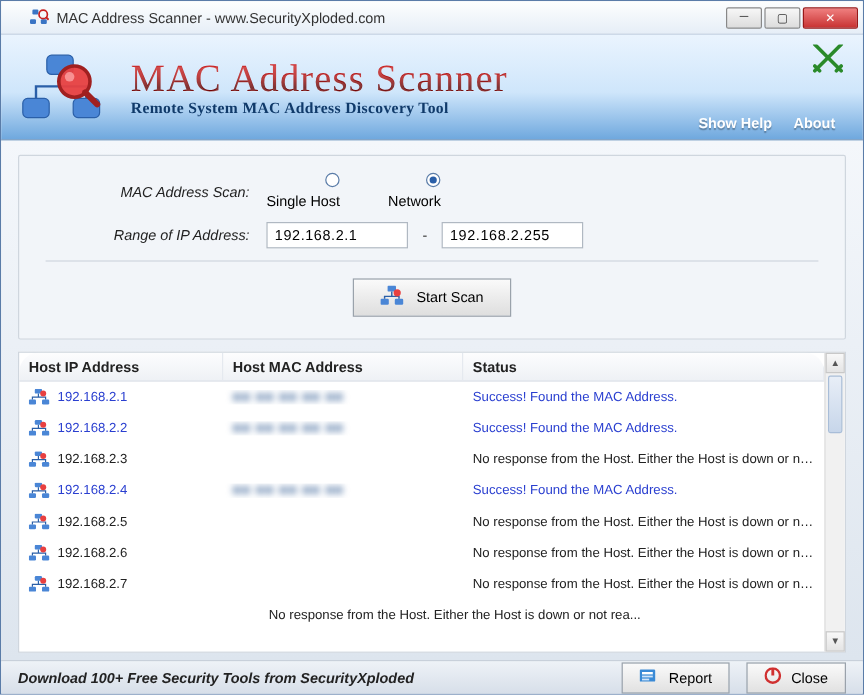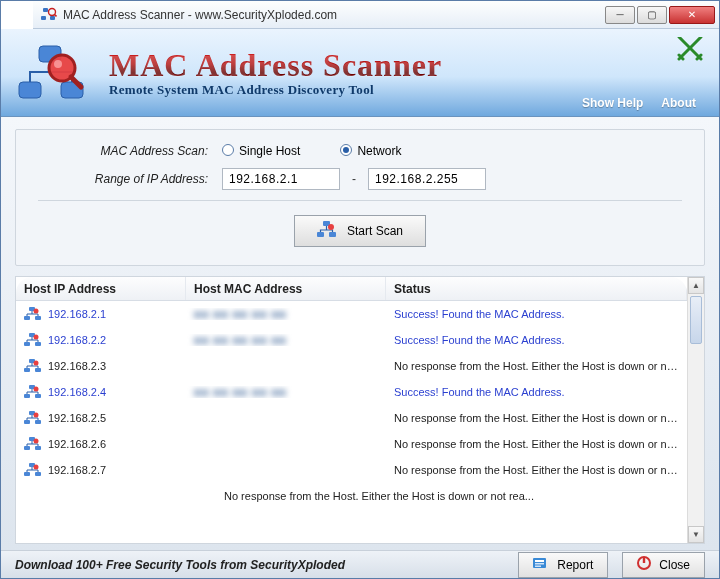--- a/index.html
+++ b/index.html
@@ -1,38 +1,38 @@
 <!DOCTYPE html>
 <html><head>
 <meta charset="utf-8">
 <style>
   * { box-sizing: border-box; margin: 0; padding: 0; }
   html, body { width: 720px; height: 579px; font-family: "Segoe UI", Tahoma, sans-serif; font-size: 12px; background: #fff; overflow: hidden; }
   .window { width: 720px; height: 579px; border: 1px solid #5a7ca8; display: flex; flex-direction: column; }
-  .titlebar { height: 28px; background: linear-gradient(#fdfefe,#e6eef7); border-bottom: 1px solid #b8c8db; display: flex; align-items: center; padding: 0 4px 0 8px; margin-left: 32px; }
+  .titlebar { height: 28px; background: linear-gradient(#fdfefe,#e6eef7); border-bottom: 1px solid #b8c8db; display: flex; align-items: center; padding: 0 4px 0 24px; }
   .titlebar .icon { width: 16px; height: 16px; margin-right: 6px; }
   .titlebar .title { flex: 1; color: #333; font-size: 12px; }
   .winbtns { display: flex; gap: 2px; }
   .winbtn { width: 30px; height: 18px; border: 1px solid #888; border-radius: 2px; display: flex; align-items: center; justify-content: center; background: linear-gradient(#f7f7f7,#dcdcdc); font-size: 10px; color: #333; }
   .winbtn.close { background: linear-gradient(#f08080,#c83232); border-color: #981818; color: #fff; width: 46px; }
   .banner { height: 88px; background: linear-gradient(180deg,#eaf4fe 0%, #cfe6fb 55%, #6fa8de 100%); position: relative; border-bottom: 1px solid #6a93be; display: flex; align-items: center; padding-left: 16px; }
   .banner-logo { width: 74px; height: 58px; display: flex; align-items: center; justify-content: center; margin-right: 18px; }
   .banner-titles { display: flex; flex-direction: column; }
-  .app-title { font-family: "Times New Roman", serif; font-size: 32px; font-weight: bold; letter-spacing: 1px;
+  .app-title { font-family: "Times New Roman", serif; font-size: 32px; font-weight: normal; letter-spacing: 1px;
     background: linear-gradient(180deg,#e03030 0%, #b01010 45%, #600000 70%, #b01010 100%);
     -webkit-background-clip: text; background-clip: text; color: transparent;
     text-shadow: 0 1px 0 rgba(255,255,255,.2); }
   .app-sub { font-family: "Times New Roman", serif; font-size: 13px; font-weight: bold; color: #103a6a; margin-top: -2px; letter-spacing: .3px; }
   .banner .swords { position: absolute; right: 14px; top: 8px; }
   .menu { position: absolute; right: 23px; bottom: 6px; display: flex; gap: 18px; color: #fff; font-weight: bold; font-size: 12px; text-shadow: 0 1px 1px rgba(0,0,0,.3); }
   .content { flex: 1; background: linear-gradient(#f4f7fb,#dde5ee); padding: 12px 14px 6px; display: flex; flex-direction: column; gap: 10px; }
   .panel { border: 1px solid #cfd6de; background: #f2f5f9; border-radius: 2px; padding: 14px 22px 18px; }
   .row { display: flex; align-items: center; margin-bottom: 10px; }
   .row .lbl { width: 184px; text-align: right; padding-right: 14px; color: #222; font-style: italic; }
-  .radio { display: inline-flex; align-items: flex-start; margin-right: 40px; gap: 5px; }
+  .radio { display: inline-flex; align-items: flex-end; margin-right: 40px; gap: 5px; flex-direction: column; }
   .rad { width: 12px; height: 12px; border-radius: 50%; border: 1px solid #5a7ca8; display: inline-flex; align-items: center; justify-content: center; background: #fff; }
   .rad.checked::after { content: ""; width: 6px; height: 6px; border-radius: 50%; background: #2a5fa8; }
   .ipin { width: 118px; height: 22px; border: 1px solid #b0b8c2; background: #fff; padding: 0 6px; font-family: inherit; font-size: 12px; letter-spacing: .5px; }
   .dash { margin: 0 12px; color: #333; }
   .hr { border: none; border-top: 1px solid #cfd6de; margin: 4px 0 14px; }
   .scanbtn-wrap { display: flex; justify-content: center; }
   .scanbtn { display: inline-flex; align-items: center; gap: 10px; height: 32px; padding: 0 22px; border: 1px solid #9aa2ab; background: linear-gradient(#fafafa,#dedede); font-size: 12px; cursor: pointer; }
   .table-wrap { flex: 1; border: 1px solid #cfd6de; background: #fff; display: flex; min-height: 0; }
   .table { flex: 1; overflow: hidden; position: relative; border-radius: 16px; }
   .thead { display: flex; height: 24px; background: linear-gradient(#fdfdfe,#eef1f5); border-bottom: 1px solid #d7dde5; font-weight: bold; font-size: 12px; color: #222; }

